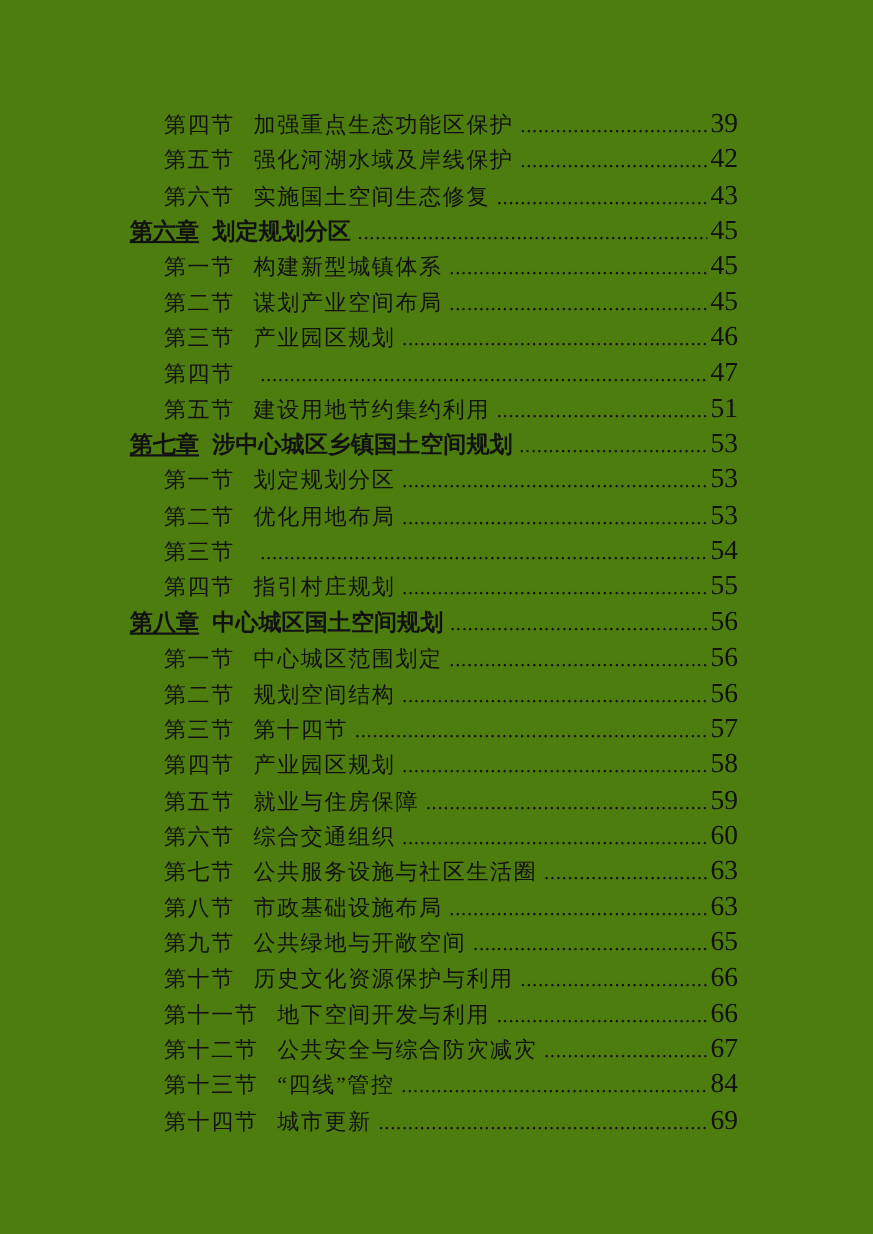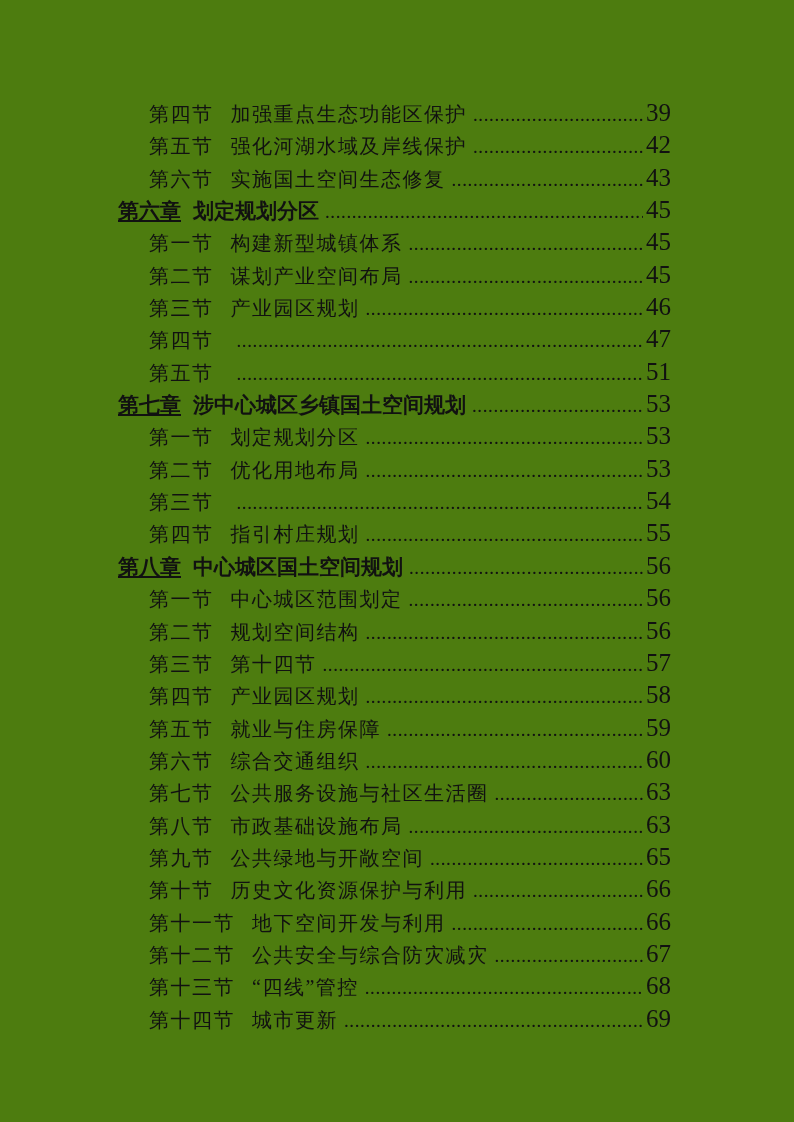--- a/index.html
+++ b/index.html
@@ -114,20 +114,21 @@
         <span class="dots">........................................................................................................................................................................................................</span>
         <span class="pagenum">46</span>
       </div>
       <div class="toc-row section">
         <span class="num">第四节</span>
         <span class="dots">........................................................................................................................................................................................................</span>
         <span class="pagenum">47</span>
       </div>
       <div class="toc-row section">
         <span class="num">第五节</span>
+        <span class="title">建设用地节约集约利用</span>
         <span class="dots">........................................................................................................................................................................................................</span>
         <span class="pagenum">51</span>
       </div>
       <div class="toc-row chapter">
         <span class="num">第七章</span>
         <span class="title">涉中心城区乡镇国土空间规划</span>
         <span class="dots">........................................................................................................................................................................................................</span>
         <span class="pagenum">53</span>
       </div>
       <div class="toc-row section">
@@ -228,21 +229,21 @@
       <div class="toc-row section">
         <span class="num">第十二节</span>
         <span class="title">公共安全与综合防灾减灾</span>
         <span class="dots">........................................................................................................................................................................................................</span>
         <span class="pagenum">67</span>
       </div>
       <div class="toc-row section">
         <span class="num">第十三节</span>
         <span class="title">“四线”管控</span>
         <span class="dots">........................................................................................................................................................................................................</span>
-        <span class="pagenum">68</span>
+        <span class="pagenum">84</span>
       </div>
       <div class="toc-row section">
         <span class="num">第十四节</span>
         <span class="title">城市更新</span>
         <span class="dots">........................................................................................................................................................................................................</span>
         <span class="pagenum">69</span>
       </div>
     </div>
 </div>
 

